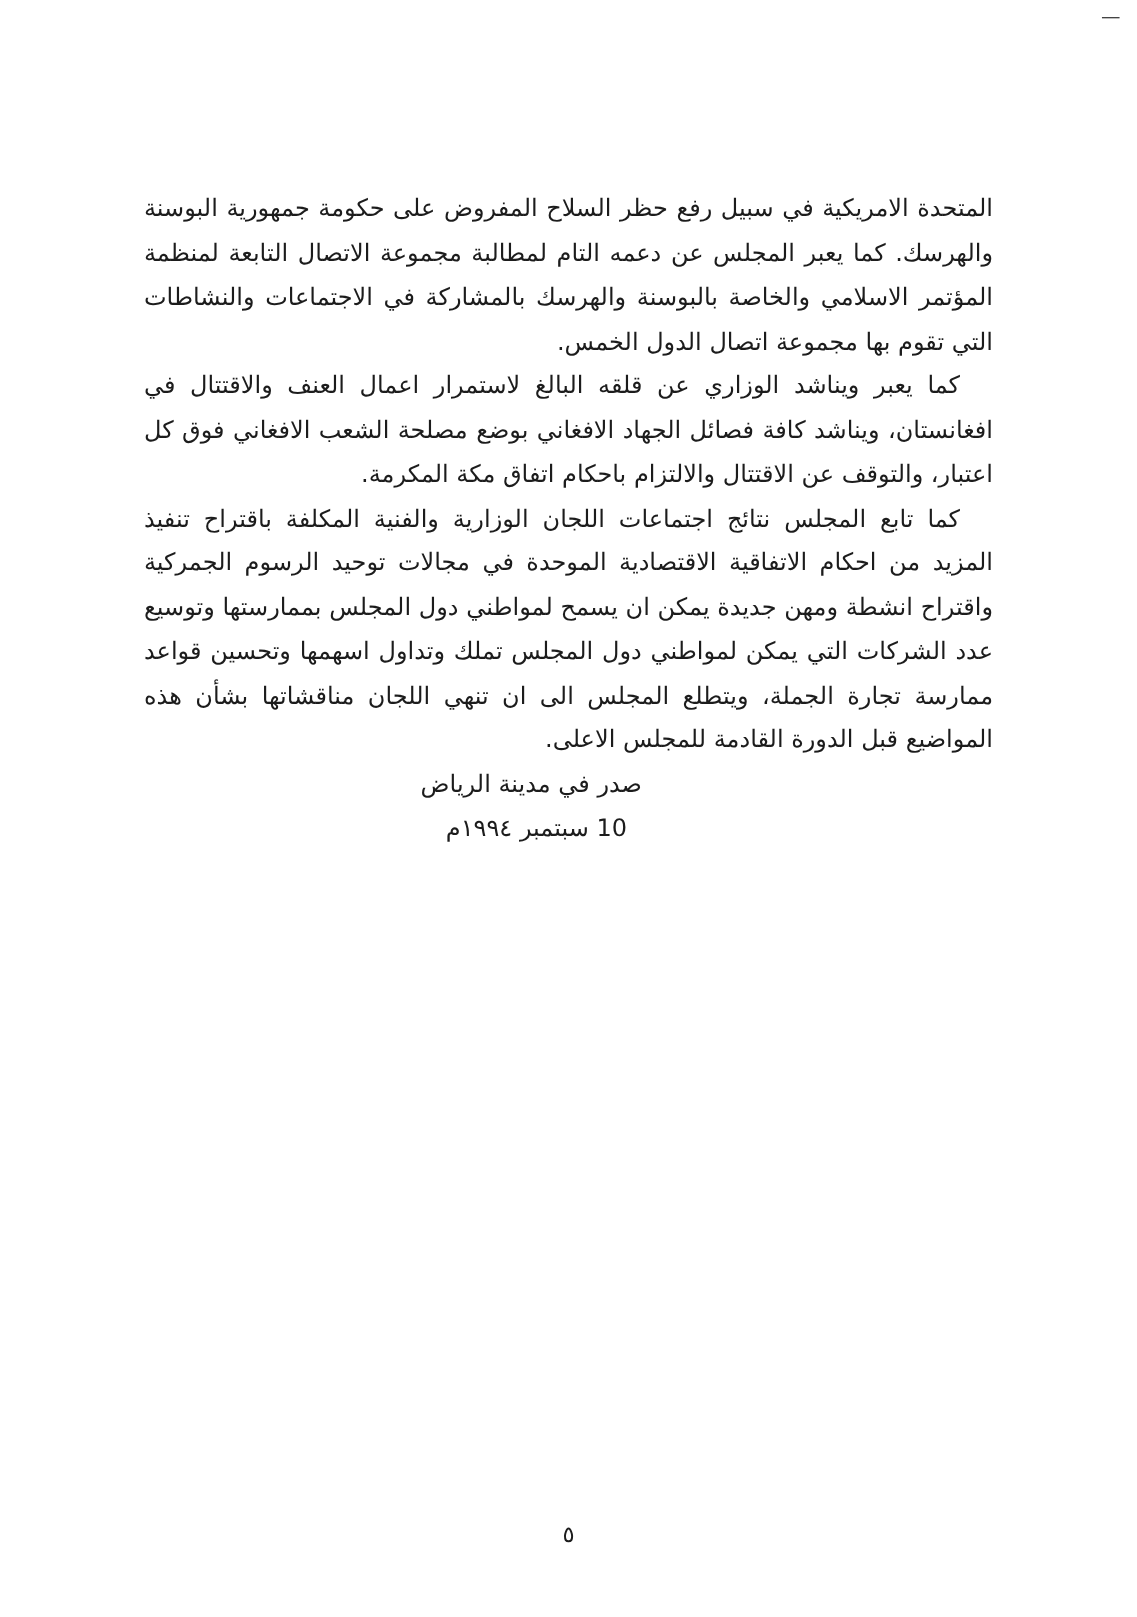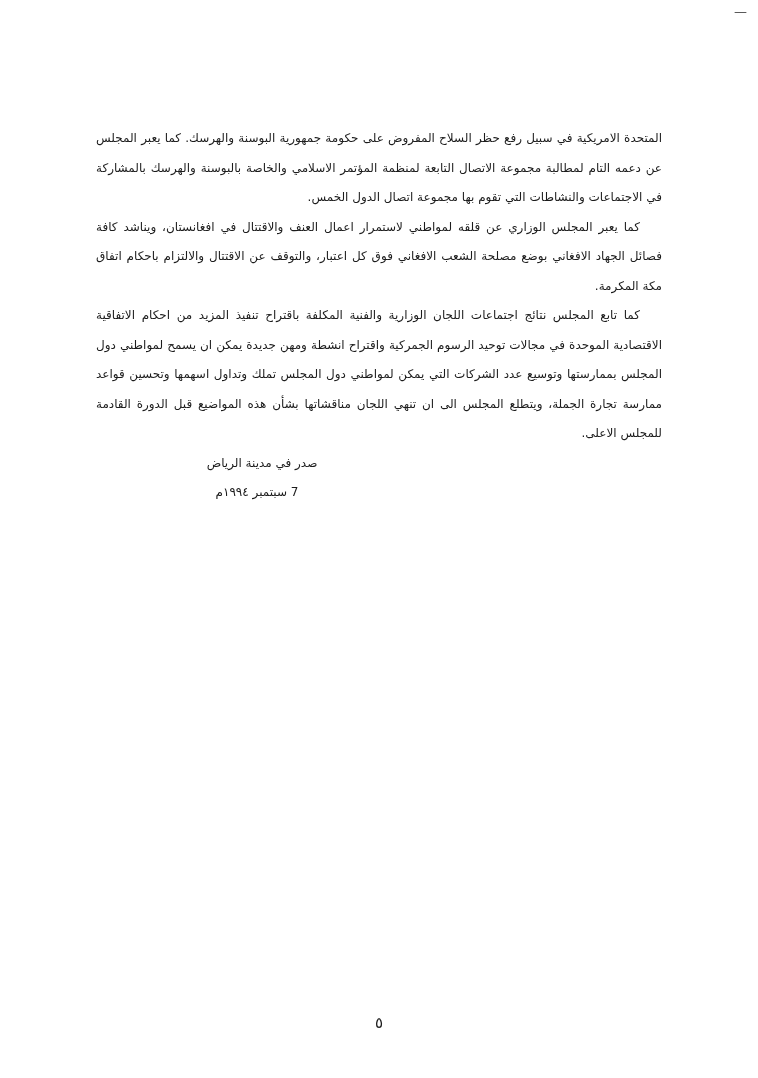--- a/index.html
+++ b/index.html
@@ -29,34 +29,34 @@
     letter-spacing: -1px;
     user-select: none;
   }
   .text-block {
     position: absolute;
     top: 124px;
     right: 96px;
     width: 566px;
     direction: rtl;
     text-align: justify;
-    font-size: 12px;
+    font-size: 16px;
     line-height: 29.5px;
     color: #1c1c1c;
   }
   .para {
     margin: 0;
     padding: 0;
   }
   .para.indent {
     text-indent: 22px;
   }
   .signature-block {
     direction: rtl;
-    text-align: center;
+    text-align: right;
     margin-right: 232px;
     margin-top: 0;
   }
   .sig-line {
     line-height: 29.5px;
     white-space: nowrap;
   }
   .sig-line.place   { padding-right: 2px; }
   .sig-line.hijri   { padding-right: 0px; }
   .sig-line.greg    { padding-right: 12px; }
@@ -74,26 +74,26 @@
 <body>
 
 <div class="sheet">
 
   <div class="corner-mark">—</div>
 
   <div class="text-block" dir="rtl">
 
     <p class="para">المتحدة الامريكية في سبيل رفع حظر السلاح المفروض على حكومة جمهورية البوسنة والهرسك. كما يعبر المجلس عن دعمه التام لمطالبة مجموعة الاتصال التابعة لمنظمة المؤتمر الاسلامي والخاصة بالبوسنة والهرسك بالمشاركة في الاجتماعات والنشاطات التي تقوم بها مجموعة اتصال الدول الخمس.</p>
 
-    <p class="para indent">كما يعبر المجلس الوزاري عن قلقه لمواطني لاستمرار اعمال العنف والاقتتال في افغانستان، ويناشد كافة فصائل الجهاد الافغاني بوضع مصلحة الشعب الافغاني فوق كل اعتبار، والتوقف عن الاقتتال والالتزام باحكام اتفاق مكة المكرمة.</p>
+    <p class="para indent">كما يعبر ويناشد الوزاري عن قلقه البالغ لاستمرار اعمال العنف والاقتتال في افغانستان، ويناشد كافة فصائل الجهاد الافغاني بوضع مصلحة الشعب الافغاني فوق كل اعتبار، والتوقف عن الاقتتال والالتزام باحكام اتفاق مكة المكرمة.</p>
 
     <p class="para indent">كما تابع المجلس نتائج اجتماعات اللجان الوزارية والفنية المكلفة باقتراح تنفيذ المزيد من احكام الاتفاقية الاقتصادية الموحدة في مجالات توحيد الرسوم الجمركية واقتراح انشطة ومهن جديدة يمكن ان يسمح لمواطني دول المجلس بممارستها وتوسيع عدد الشركات التي يمكن لمواطني دول المجلس تملك وتداول اسهمها وتحسين قواعد ممارسة تجارة الجملة، ويتطلع المجلس الى ان تنهي اللجان مناقشاتها بشأن هذه المواضيع قبل الدورة القادمة للمجلس الاعلى.</p>
 
     <div class="signature-block">
       <div class="sig-line place">صدر في مدينة الرياض</div>
-      <div class="sig-line greg">7 سبتمبر ١٩٩٤م</div>
+      <div class="sig-line greg">10 سبتمبر ١٩٩٤م</div>
     </div>
 
   </div>
 
   <div class="page-number">٥</div>
 
 </div>
 
 </body></html>

